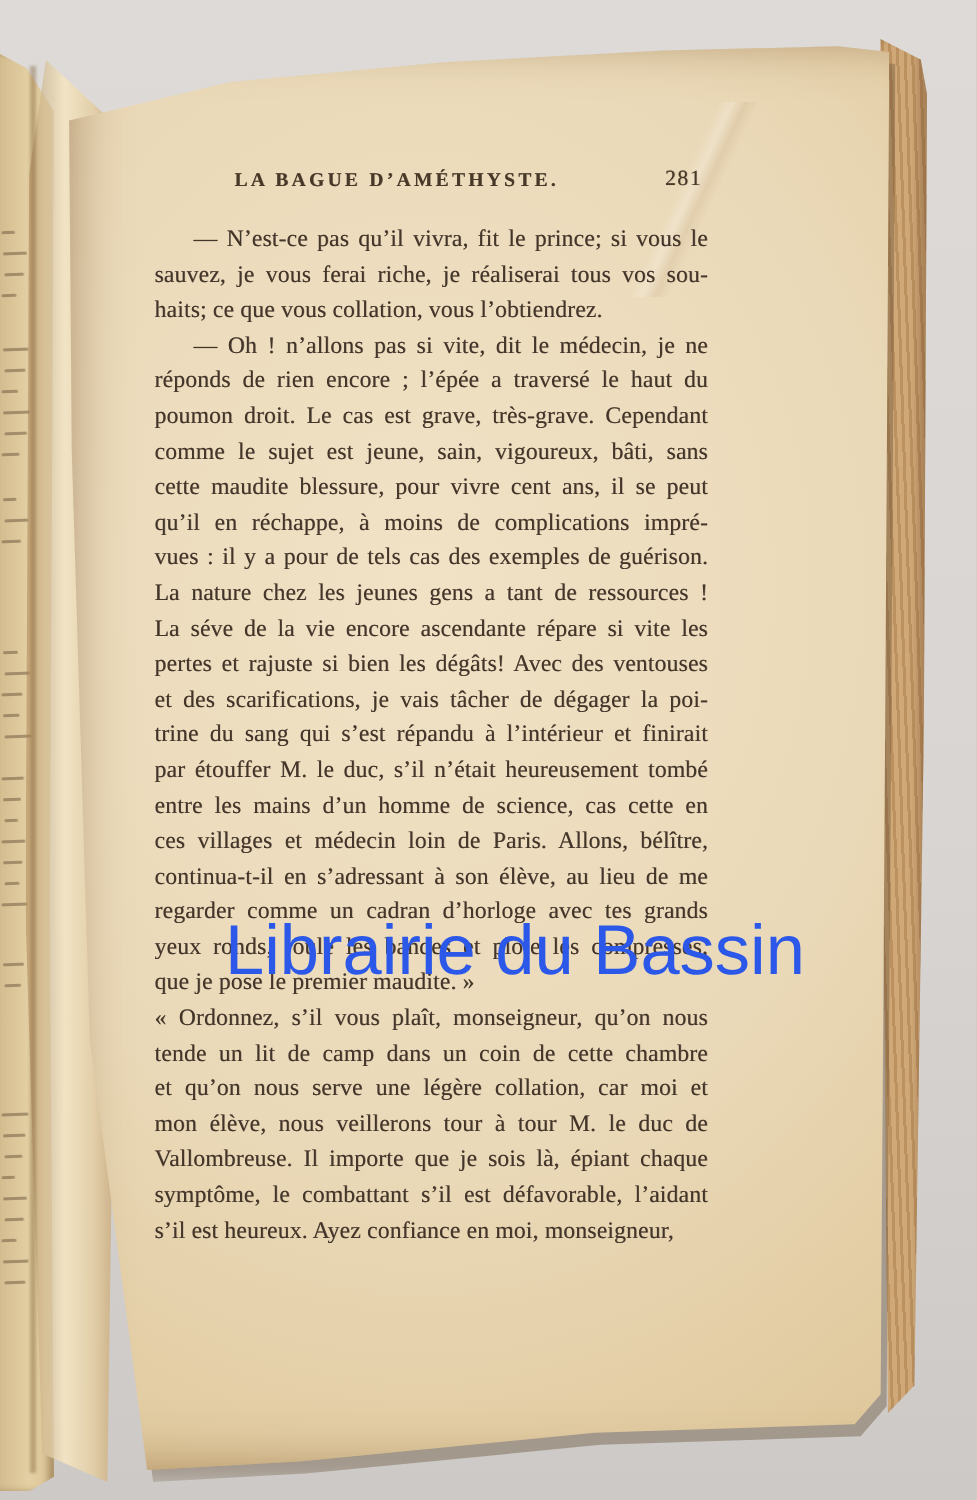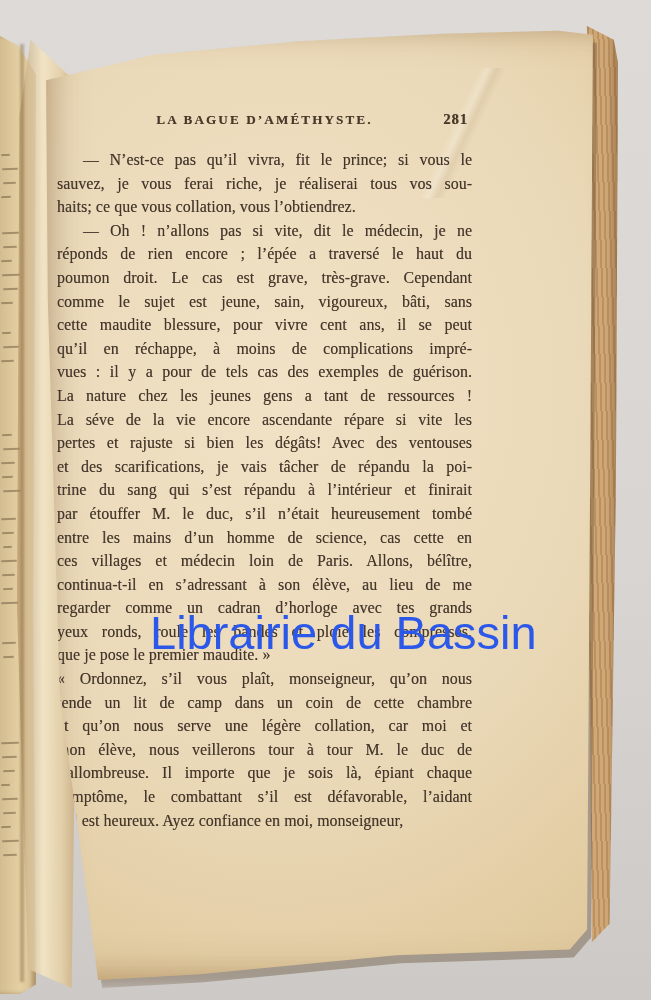--- a/index.html
+++ b/index.html
@@ -70,30 +70,30 @@
     position:absolute;left:19px;top:84px;width:415px;height:20px;
     color:#473828;
   }
   .running-title{
     display:block;text-align:center;
     font-size:13px;font-weight:700;letter-spacing:2.2px;
     text-shadow:.3px .3px .4px rgba(70,55,40,.55);
   }
   .running-page-number{
     position:absolute;right:4px;top:-1px;
-    font-size:14.5px;font-weight:700;letter-spacing:1px;
+    font-size:14.5px;font-weight:400;letter-spacing:1px;
     text-shadow:.4px .4px .5px rgba(70,55,40,.6);
   }
   .text-block{
     position:absolute;left:19px;top:120px;width:415px;
     color:#43352a;
     font-size:15.8px;line-height:23.6px;letter-spacing:.1px;
     text-shadow:.3px .3px .35px rgba(67,53,42,.5);
   }
-  .line{height:23.6px;text-align:justify;text-align-last:justify;}
+  .line{height:23.6px;text-align:justify;text-align-last:justify;margin-left:46px;}
   .line.indent{text-indent:26px;}
   .line.para-end{text-align-last:left;}
   
   .watermark{
     position:absolute;left:150px;top:605px;
     font-family:"Liberation Sans", sans-serif;
     font-size:47px;font-weight:400;letter-spacing:0;
     white-space:nowrap;z-index:10;text-align:right;
   }
 </style>
@@ -162,21 +162,21 @@
         <div class="line indent">— Oh ! n’allons pas si vite, dit le médecin, je ne</div>
         <div class="line">réponds de rien encore ; l’épée a traversé le haut du</div>
         <div class="line">poumon droit. Le cas est grave, très-grave. Cependant</div>
         <div class="line">comme le sujet est jeune, sain, vigoureux, bâti, sans</div>
         <div class="line">cette maudite blessure, pour vivre cent ans, il se peut</div>
         <div class="line">qu’il en réchappe, à moins de complications impré-</div>
         <div class="line">vues : il y a pour de tels cas des exemples de guérison.</div>
         <div class="line">La nature chez les jeunes gens a tant de ressources !</div>
         <div class="line">La séve de la vie encore ascendante répare si vite les</div>
         <div class="line">pertes et rajuste si bien les dégâts! Avec des ventouses</div>
-        <div class="line">et des scarifications, je vais tâcher de répandu la poi-</div>
+        <div class="line">et des scarifications, je vais tâcher de dégager la poi-</div>
         <div class="line">trine du sang qui s’est répandu à l’intérieur et finirait</div>
         <div class="line">par étouffer M. le duc, s’il n’était heureusement tombé</div>
         <div class="line">entre les mains d’un homme de science, cas cette en</div>
         <div class="line">ces villages et médecin loin de Paris. Allons, bélître,</div>
         <div class="line">continua-t-il en s’adressant à son élève, au lieu de me</div>
         <div class="line">regarder comme un cadran d’horloge avec tes grands</div>
         <div class="line">yeux ronds, roule les bandes et ploie les compresses,</div>
         <div class="line para-end">que je pose le premier maudite. »</div>
         <div class="line">« Ordonnez, s’il vous plaît, monseigneur, qu’on nous</div>
         <div class="line">tende un lit de camp dans un coin de cette chambre</div>

